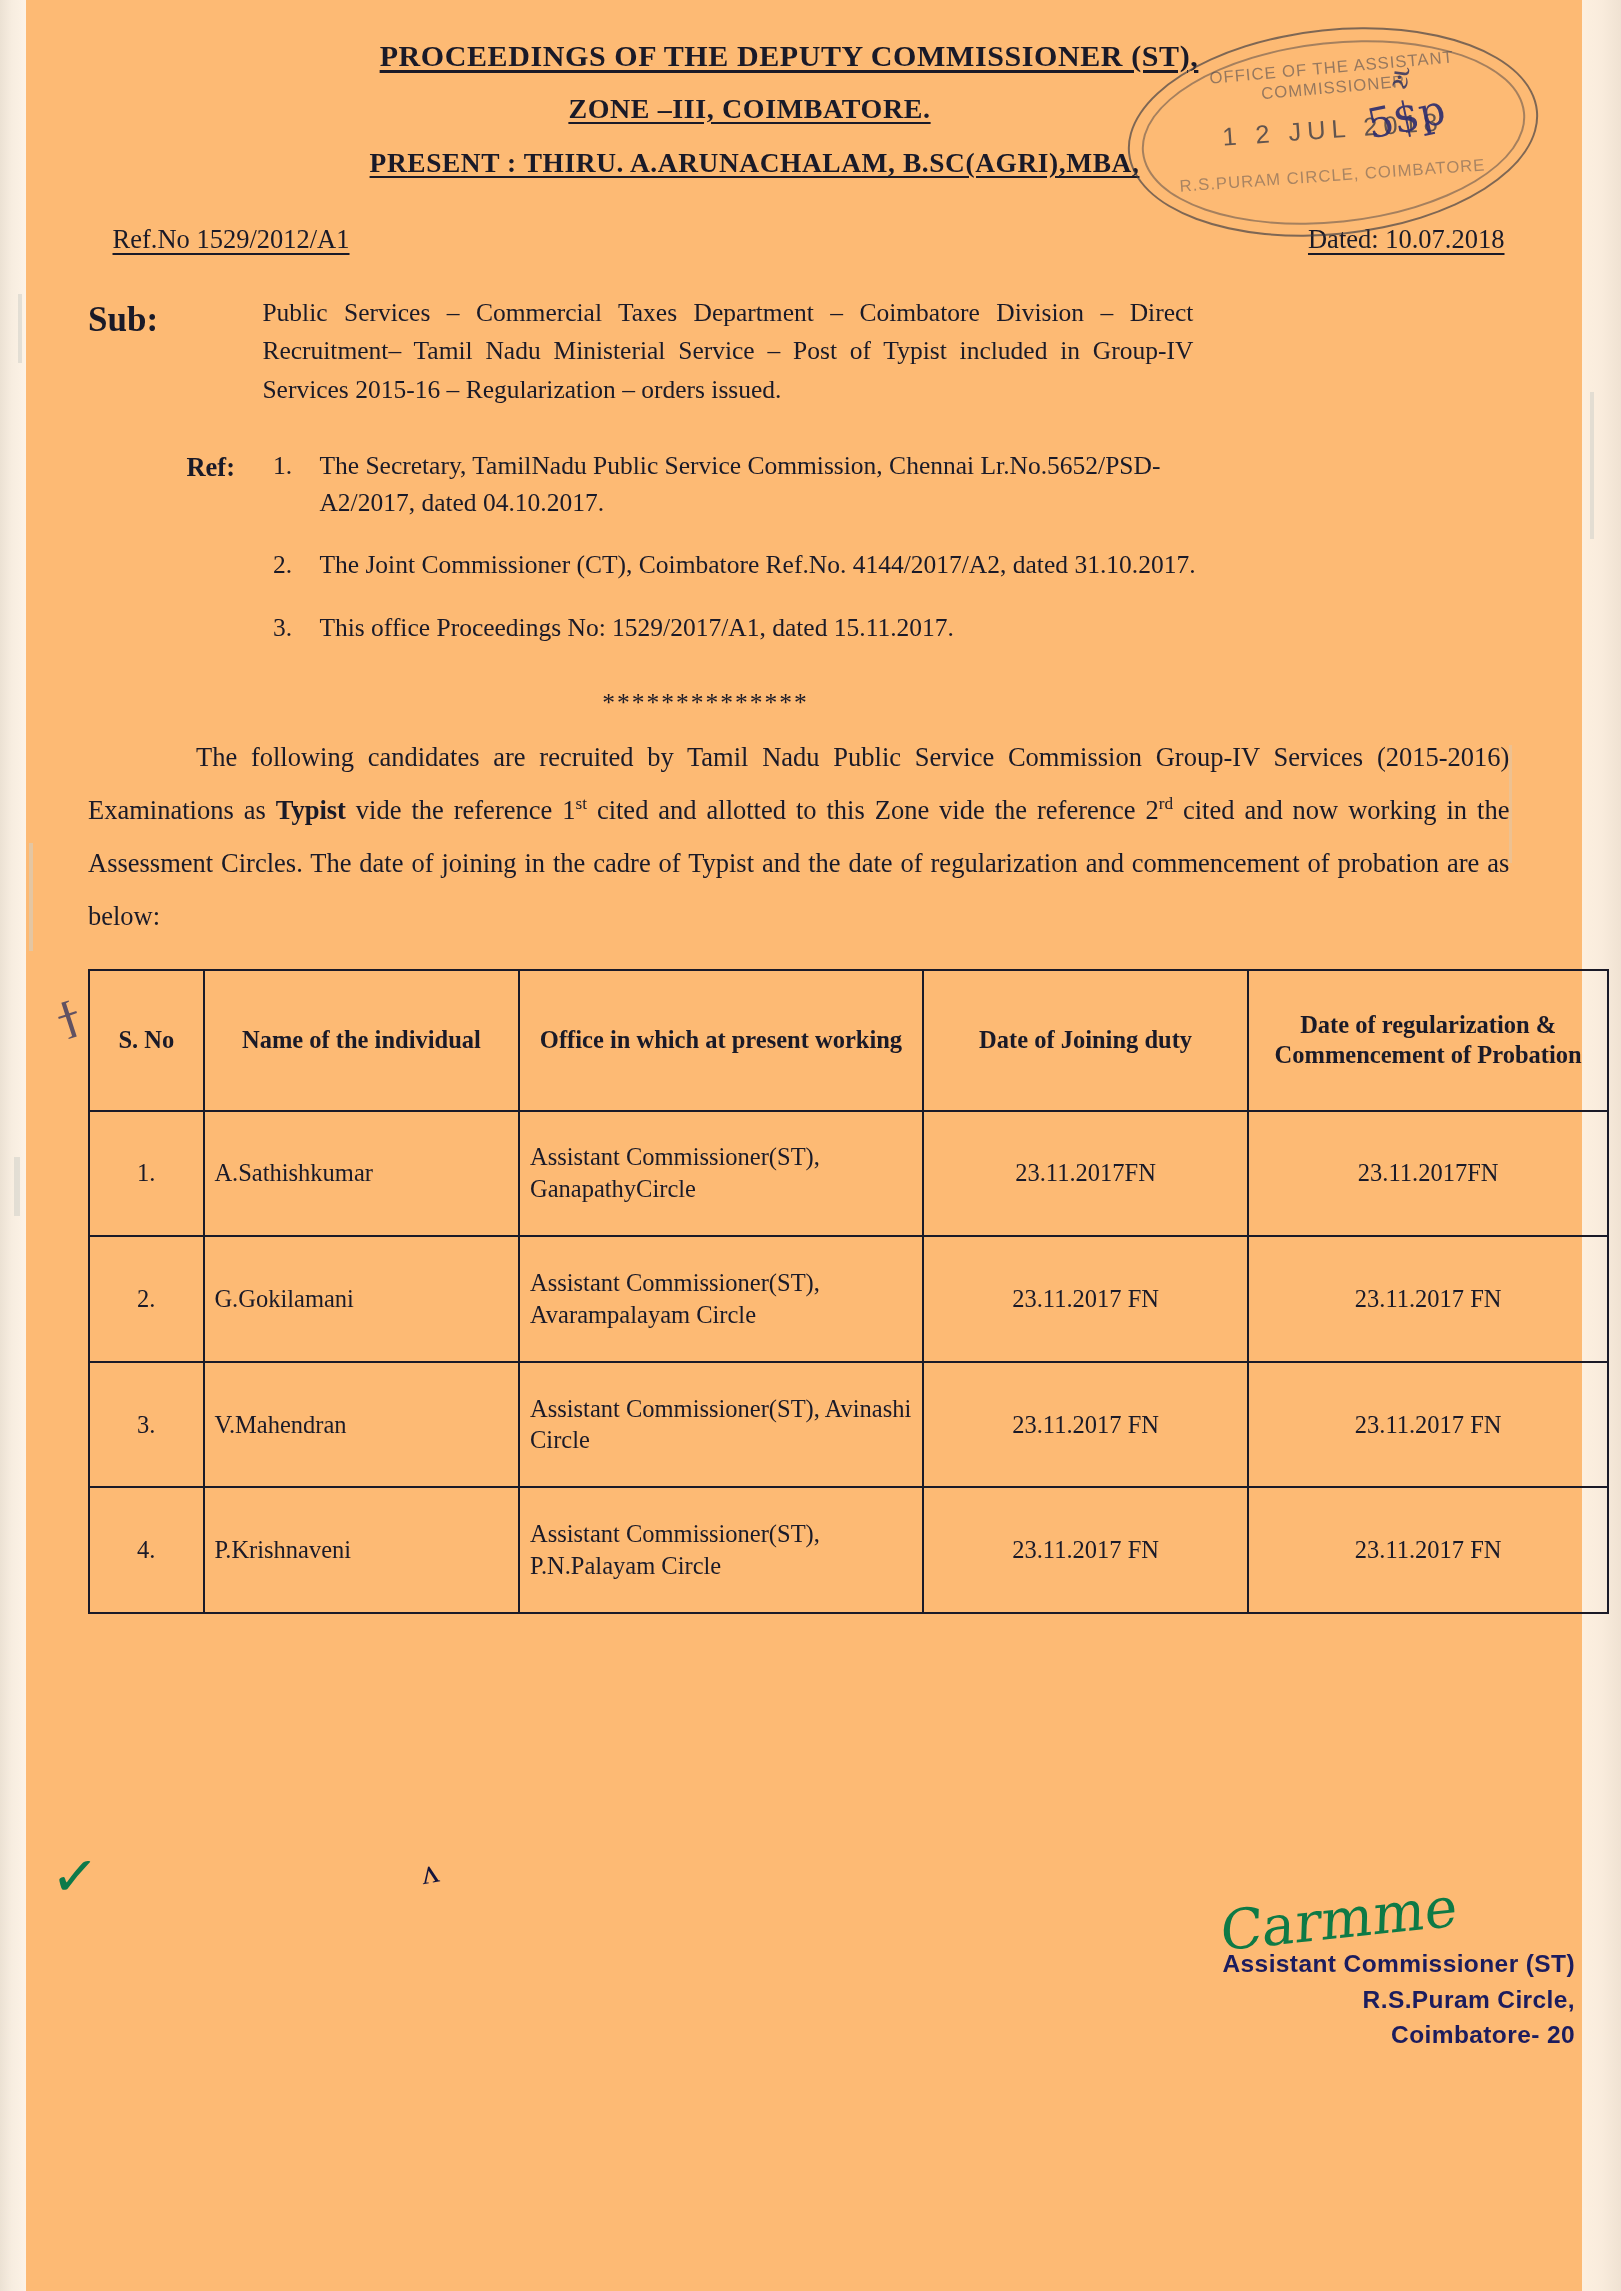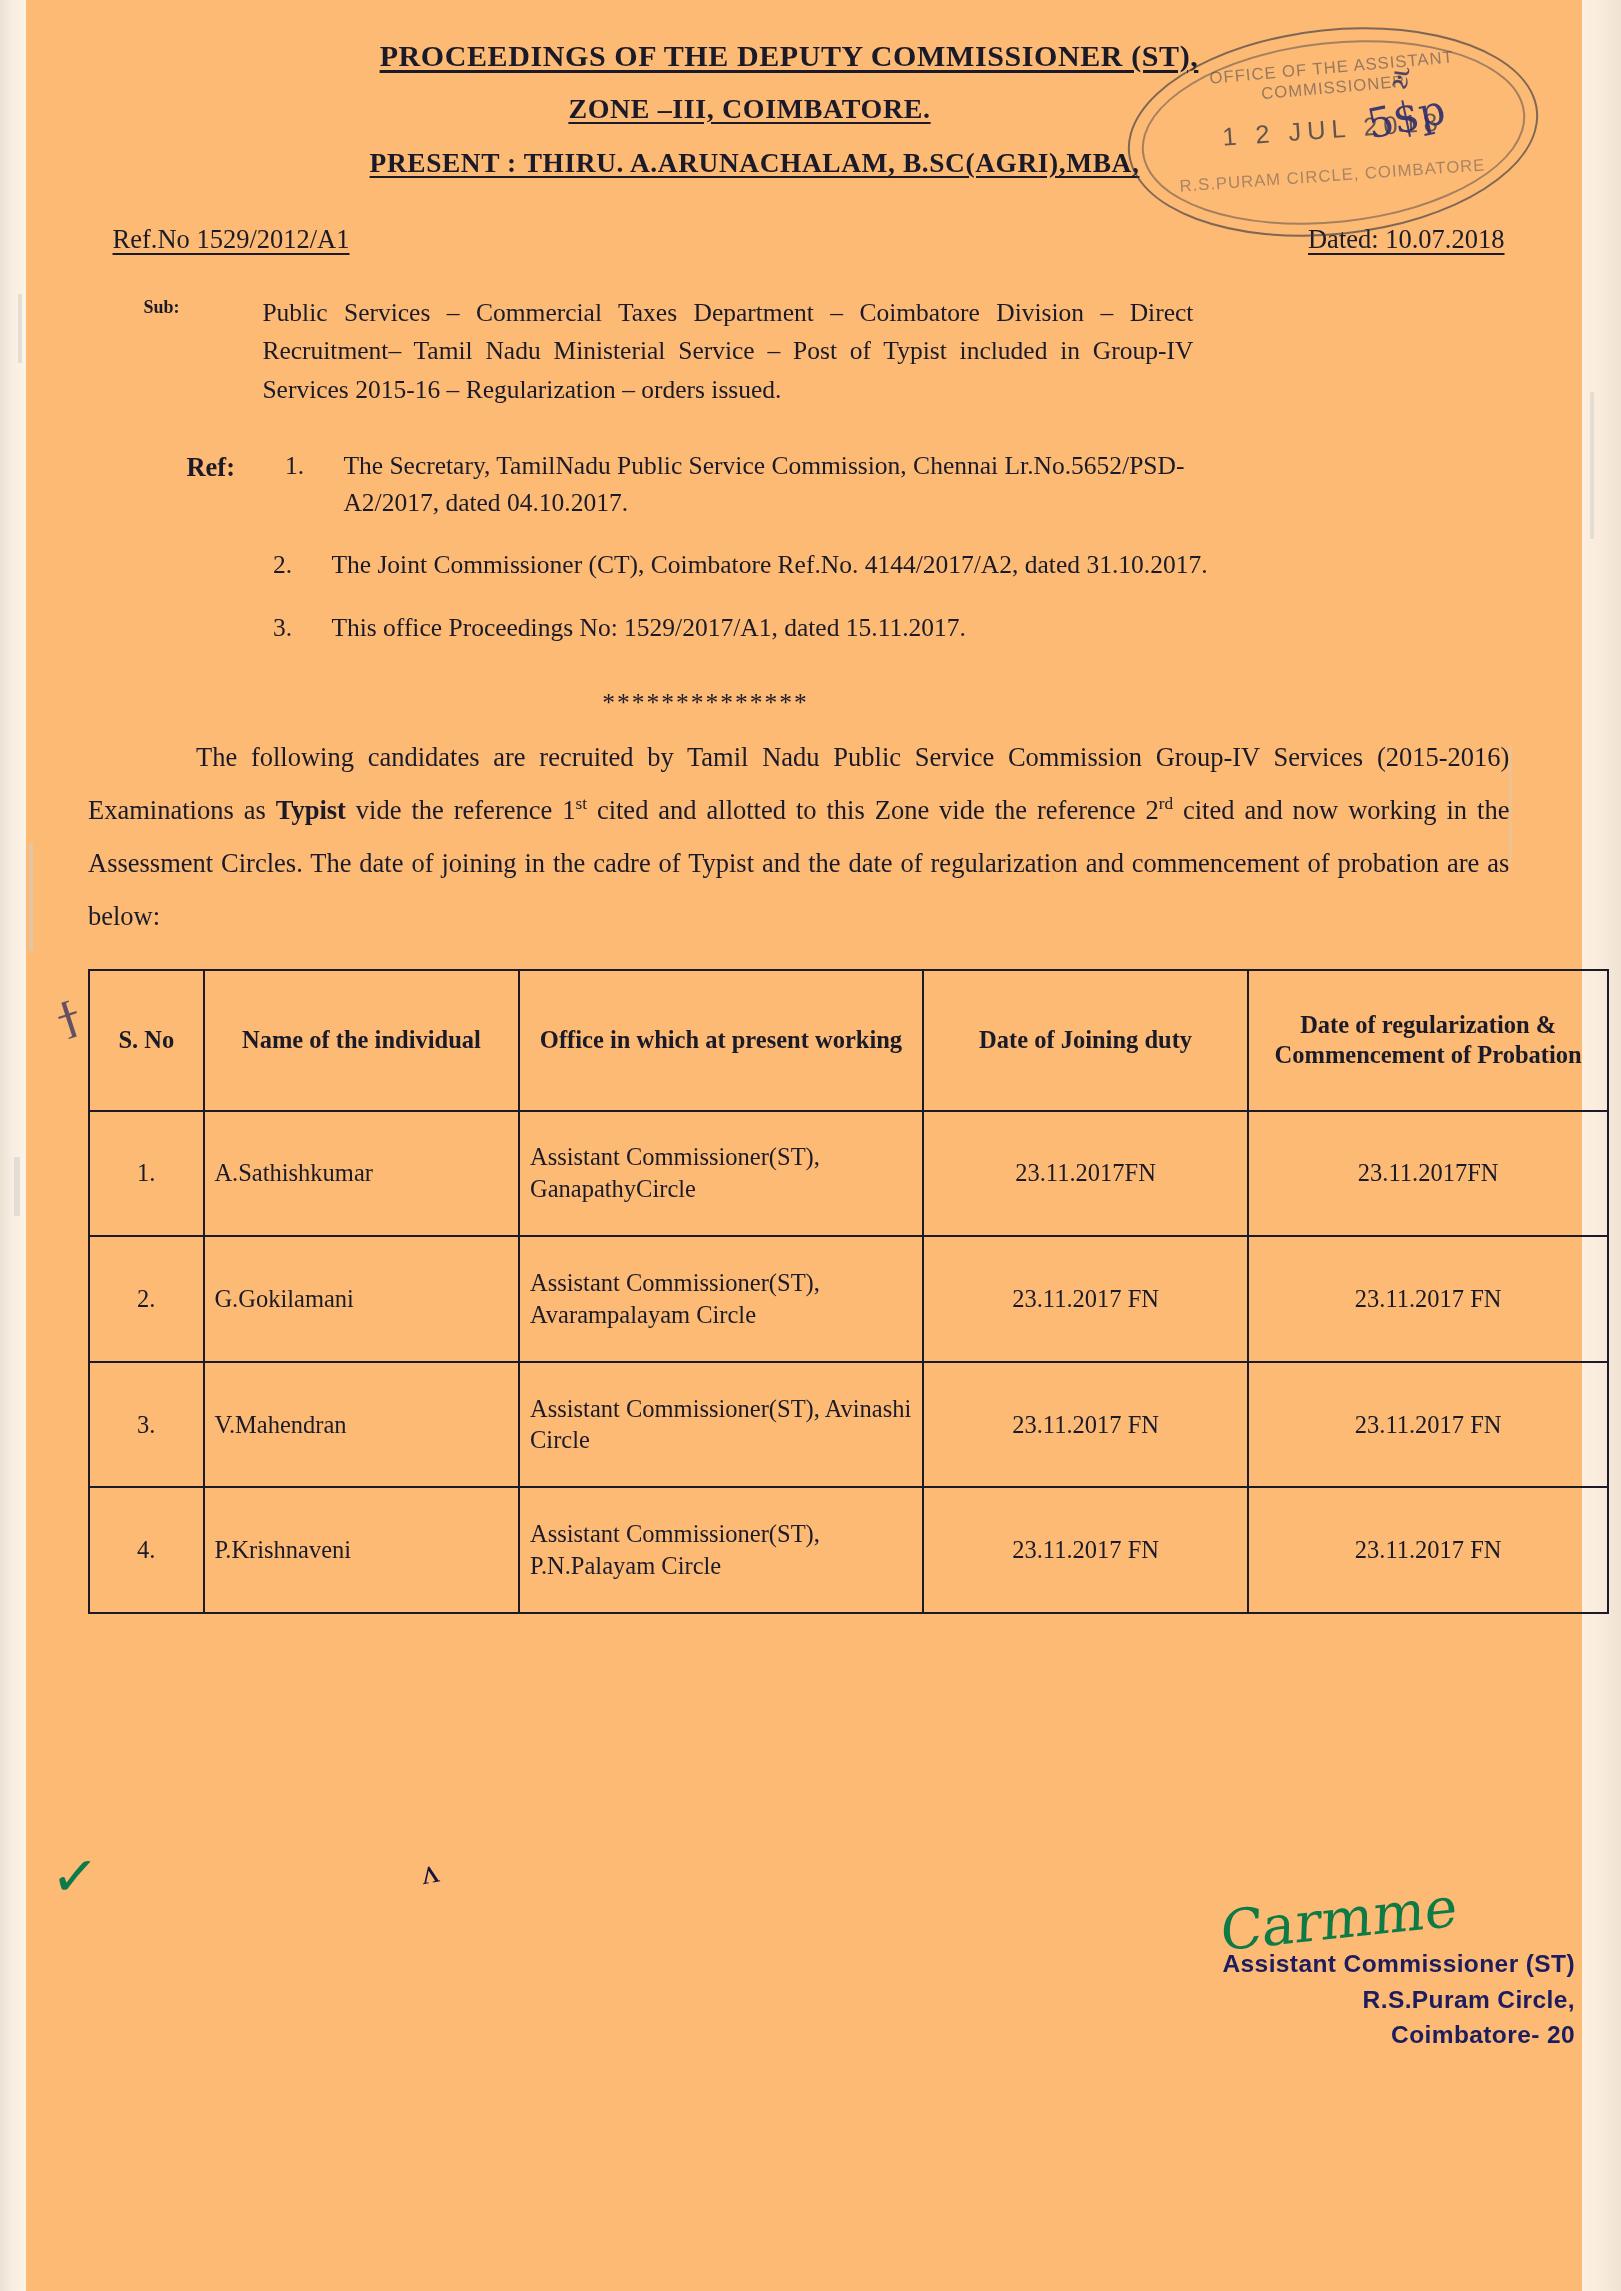--- a/index.html
+++ b/index.html
@@ -88,36 +88,35 @@
 
   .block {
     margin-top: 39px;
     display: flex;
     font-size: 25.5px;
     line-height: 1.5;
   }
   .block .lbl {
     width: 147px;
     font-weight: bold;
-    text-align: center;
+    text-align: left;
     padding-right: 27.4px;
     flex: none;
-    font-size: 18px;
+    font-size: 35px;
   }
   .block .body {
     width: 931px;
     text-align: justify;
   }
 
   .refitem {
     display: flex;
     font-size: 25.5px;
     line-height: 1.45;
     margin-top: 15.7px;
-    gap: 12px;
   }
   .refitem .num {
     width: 147px;
     text-align: right;
     padding-right: 27.4px;
     flex: none;
   }
   .refitem .txt {
     width: 931px;
   }

